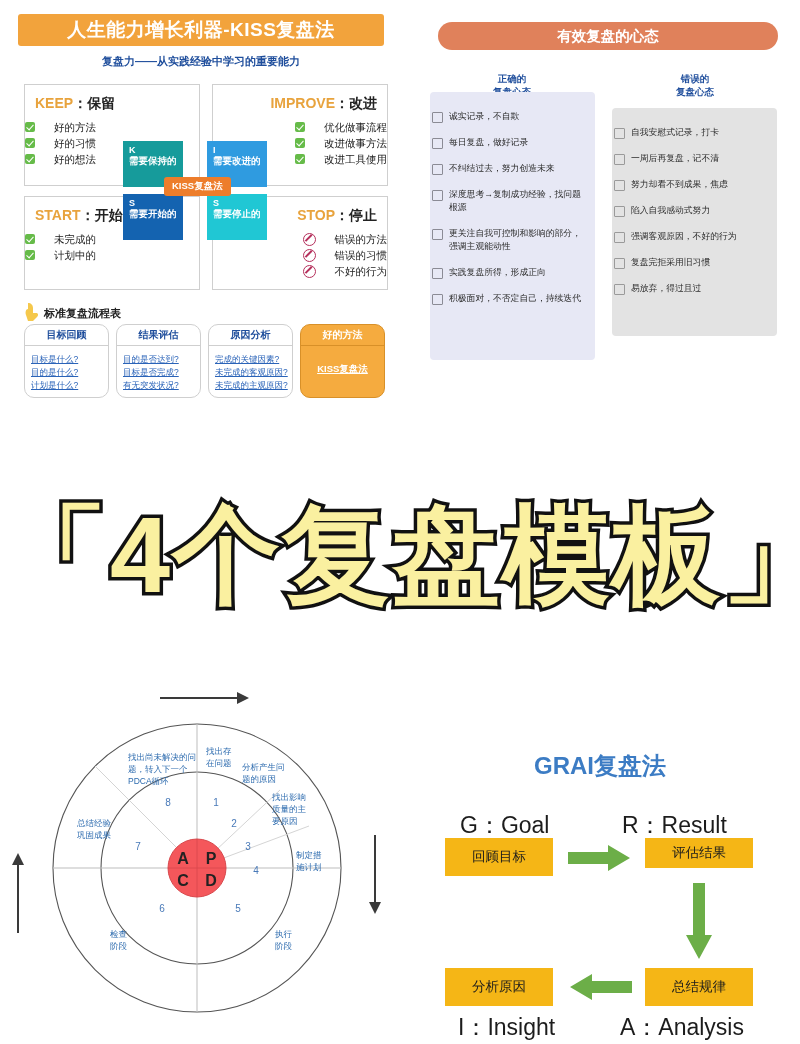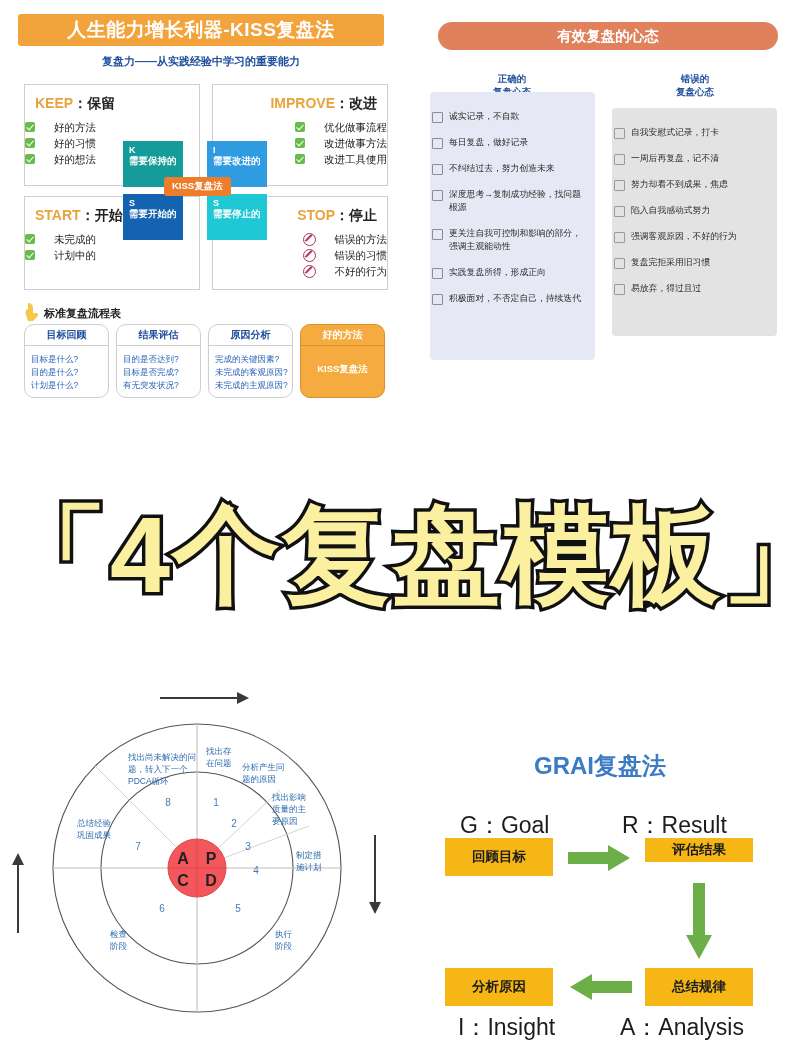--- a/index.html
+++ b/index.html
@@ -154,21 +154,21 @@
     height: 20px;
     border-bottom: 1px solid #cfcfcf;
     display: flex; align-items: center; justify-content: center;
     font-size: 10px; font-weight: bold; color: #1F4E9C;
     white-space: nowrap;
   }
   .flow-card .fc-body {
     padding: 7px 4px 0 6px;
   }
   .flow-card .fc-body div {
-    font-size: 8.5px; color: #2A63B8; line-height: 13px; white-space: nowrap;
+    font-size: 8.5px; color: #2A63B8; line-height: 13px; white-space: nowrap; text-decoration: underline;
   }
   .flow-card.highlight { background: #F5AB3F; border-color: #D89028; }
   .flow-card.highlight .fc-head { color: #fff; border-bottom-color: #D89028; }
   .flow-card.highlight .fc-body { display: flex; align-items: center; justify-content: center; height: 44px; padding: 0; }
   .flow-card.highlight .fc-body div { color: #fff; font-weight: bold; font-size: 9.5px; }
 
   
   #mindset-section { left: 420px; top: 0; width: 380px; height: 420px; }
 
   #mindset-banner {
@@ -245,29 +245,29 @@
   .grai-cap {
     font-size: 23px;
     color: #1c1c1c;
     white-space: nowrap;
   }
   .grai-box {
     background: #F5B616;
     display: flex; align-items: center; justify-content: center;
     color: #1c1c1c;
     font-size: 13.5px;
-    font-weight: bold;
+    font-weight: normal;
     white-space: nowrap;
   }
   #grai-cap-g { left: 60px;  top: 70px; }
   #grai-cap-r { left: 222px; top: 70px; }
   #grai-cap-i { left: 58px;  top: 272px; }
   #grai-cap-a { left: 220px; top: 272px; }
   #grai-box-g { left: 45px;  top: 98px; width: 108px; height: 38px; }
-  #grai-box-r { left: 245px; top: 98px; width: 108px; height: 24px; }
+  #grai-box-r { left: 245px; top: 98px; width: 108px; height: 30px; }
   #grai-box-i { left: 45px;  top: 228px; width: 108px; height: 38px; }
   #grai-box-a { left: 245px; top: 228px; width: 108px; height: 38px; }
   .grai-arrow { position: absolute; }
 </style>
 </head>
 <body>
 
 <div class="abs" id="kiss-section">
 
   <div class="abs" id="kiss-title-banner">

